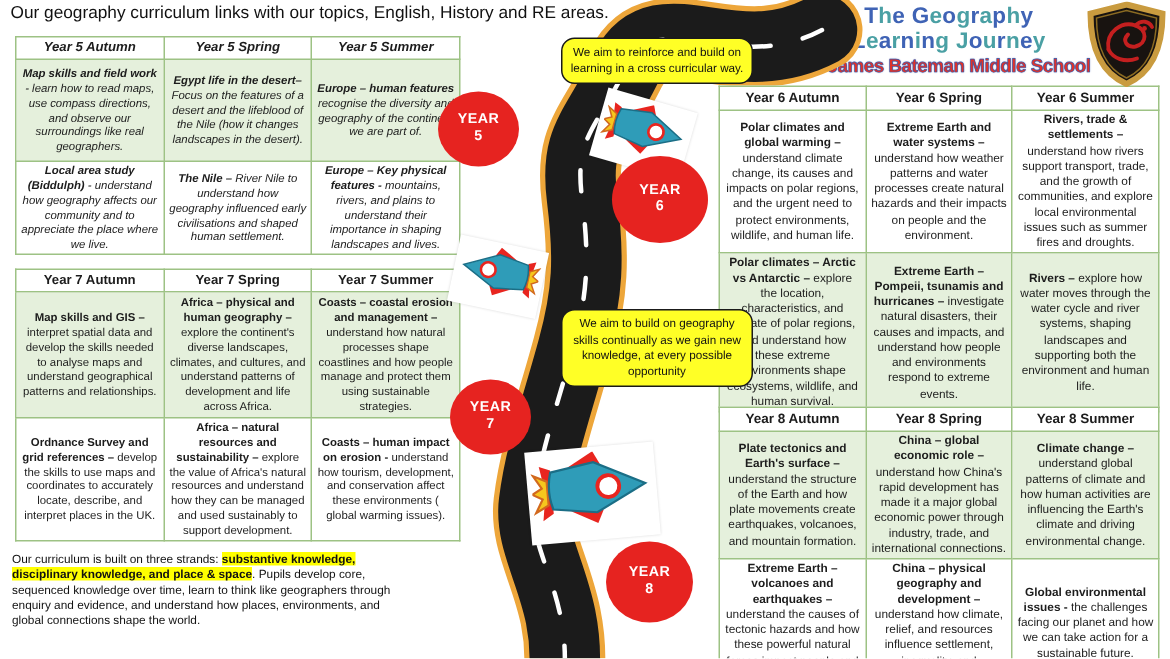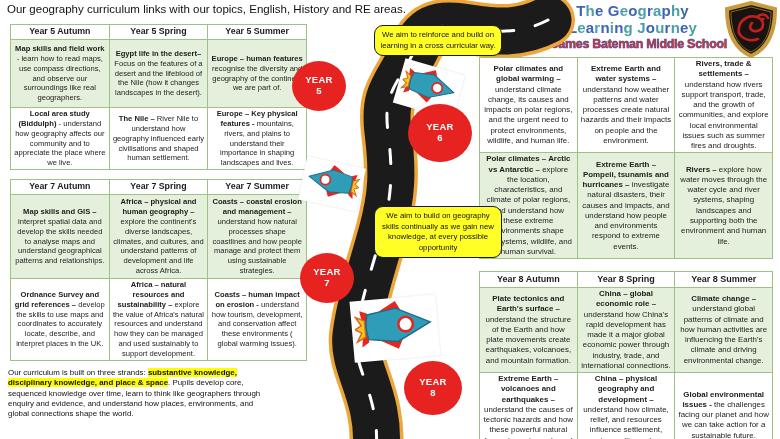--- a/index.html
+++ b/index.html
@@ -64,21 +64,21 @@
     <path d="M27,2 L51,8 C51,30 45,47 27,55 C9,47 3,30 3,8 Z" fill="#181310" stroke="#c99b3f" stroke-width="4"></path>
     <path d="M27,6 L47,11 C47,29 42,44 27,51 C12,44 7,29 7,11 Z" fill="#181310" stroke="#8a6a22" stroke-width="1"></path>
     <g fill="none" stroke="#c41f1f" stroke-width="2.6" stroke-linecap="round">
       <path d="M15,32 C13,20 24,13 33,16 C41,19 41,28 33,30 C27,31 24,26 28,22"></path>
       <path d="M33,16 C37,12 42,13 44,17"></path>
       <path d="M15,32 C18,38 26,41 34,38"></path>
     </g>
     <circle cx="39" cy="18" r="1.6" fill="#c41f1f"></circle>
   </svg>
 
-  <table class="ctable" style="left:10px;top:24px;width:297px;">
+  <table class="ctable" style="left:10px;top:24px;width:297px;font-style:italic;">
     <tbody>
         <tr style="height:15px;">
       <th>Year 5 Autumn</th>
       <th>Year 5 Spring</th>
       <th>Year 5 Summer</th>
     </tr>
     <tr style="height:68px;">
       <td class="tint"><span class="cell-title">Map skills and field work</span><span> - learn how to read maps, use compass directions, and observe our surroundings like real geographers.</span></td>
       <td class="tint"><span class="cell-title">Egypt life in the desert–</span><span> Focus on the features of a desert and the lifeblood of the Nile (how it changes landscapes in the desert).</span></td>
       <td class="tint"><span class="cell-title">Europe – human features</span><span> recognise the diversity and geography of the continent we are part of.</span></td>
@@ -106,20 +106,25 @@
     <tr style="height:78px;">
       <td><span class="cell-title">Ordnance Survey and grid references –</span><span> develop the skills to use maps and coordinates to accurately locate, describe, and interpret places in the UK.</span></td>
       <td><span class="cell-title">Africa – natural resources and sustainability –</span><span> explore the value of Africa's natural resources and understand how they can be managed and used sustainably to support development.</span></td>
       <td><span class="cell-title">Coasts – human impact on erosion -</span><span> understand how tourism, development, and conservation affect these environments ( global warming issues).</span></td>
     </tr>
   </tbody>
     </table>
 
   <table class="ctable rt" style="left:479px;top:57px;width:294px;">
     <tbody>
+        <tr style="height:16px;">
+      <th>Year 6 Autumn</th>
+      <th>Year 6 Spring</th>
+      <th>Year 6 Summer</th>
+    </tr>
     <tr style="height:93px;">
       <td><span class="cell-title">Polar climates and global warming –</span><span> understand climate change, its causes and impacts on polar regions, and the urgent need to protect environments, wildlife, and human life.</span></td>
       <td><span class="cell-title">Extreme Earth and water systems –</span><span> understand how weather patterns and water processes create natural hazards and their impacts on people and the environment.</span></td>
       <td><span class="cell-title">Rivers, trade &amp; settlements –</span><span> understand how rivers support transport, trade, and the growth of communities, and explore local environmental issues such as summer fires and droughts.</span></td>
     </tr>
     <tr style="height:97px;">
       <td class="tint"><span class="cell-title">Polar climates – Arctic vs Antarctic –</span><span> explore the location, characteristics, and climate of polar regions, and understand how these extreme environments shape ecosystems, wildlife, and human survival.</span></td>
       <td class="tint"><span class="cell-title">Extreme Earth – Pompeii, tsunamis and hurricanes –</span><span> investigate natural disasters, their causes and impacts, and understand how people and environments respond to extreme events.</span></td>
       <td class="tint"><span class="cell-title">Rivers –</span><span> explore how water moves through the water cycle and river systems, shaping landscapes and supporting both the environment and human life.</span></td>
     </tr>

